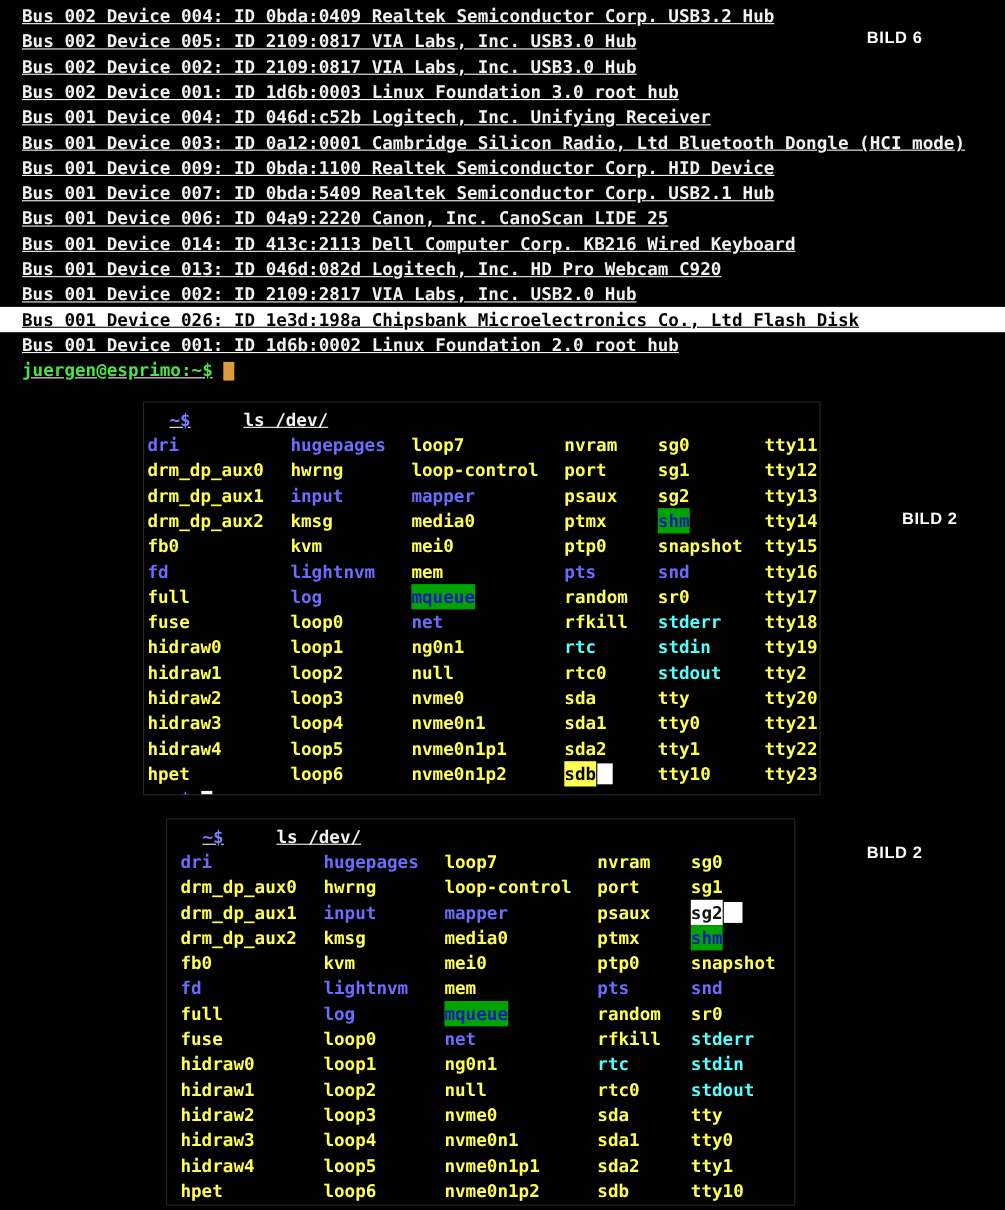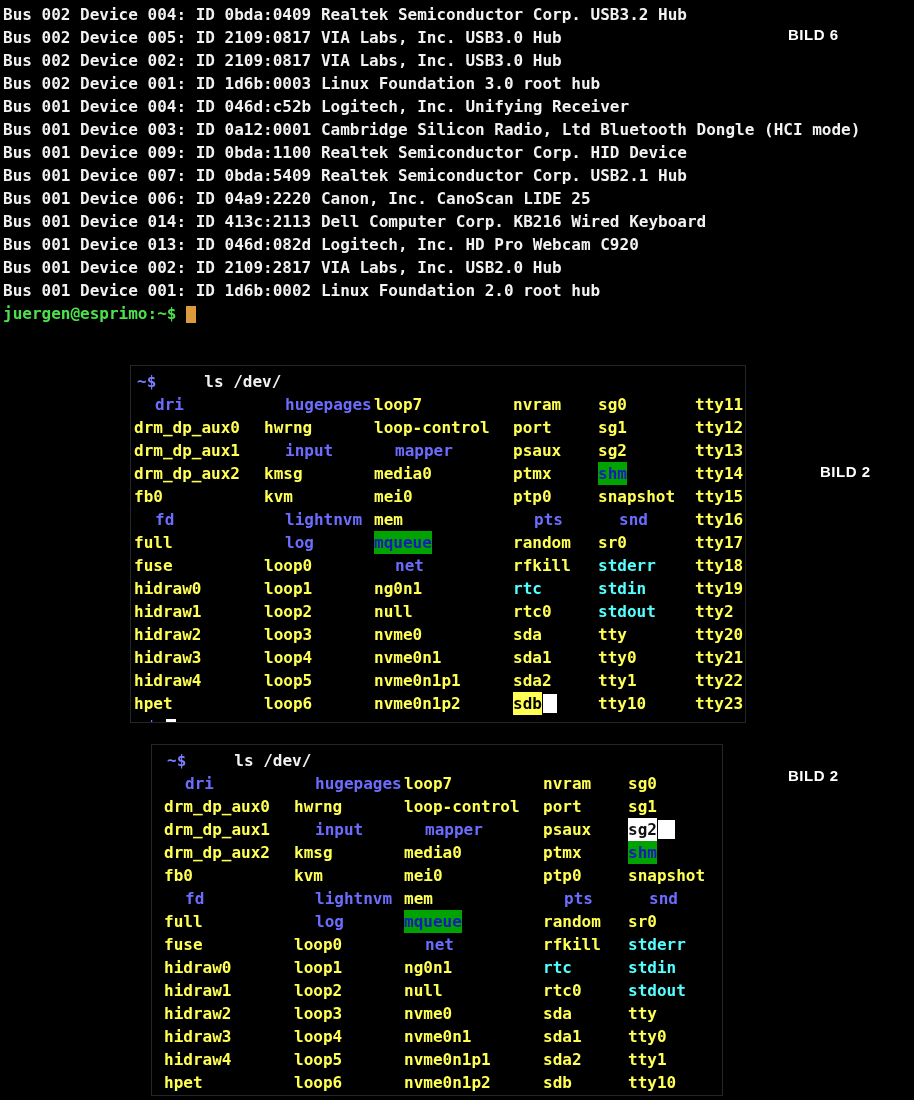--- a/index.html
+++ b/index.html
@@ -7,21 +7,21 @@
     position:relative;
     width:914px;height:1100px;
     background:#000;
     overflow:hidden;
     font-family:"DejaVu Sans Mono",monospace;
     font-weight:700;
     font-size:16px;
   }
   
   #lsusb{position:absolute;left:0;top:0;width:914px;padding-top:3px;}
-  .tline{height:23px;line-height:23px;white-space:pre;padding-left:3px;color:var(--fg);}
+  .tline{height:23px;line-height:23px;white-space:pre;padding-left:20px;color:var(--fg);text-decoration:underline;}
   .tline.hl{background:var(--hl_bg);color:var(--hl_fg);}
   .green{color:var(--prompt_green);}
   .pblue{color:var(--prompt_blue);}
   .white{color:var(--fg);margin-left:38px;}
   .sp{display:inline-block;width:10px;}
   .cursor{display:inline-block;width:10px;height:17px;vertical-align:text-bottom;}
   .cursor.orange{background:var(--cursor_orange);}
   .cursor.whitec{background:#ffffff;}
   
   .bild-label{
@@ -37,21 +37,21 @@
     border:1px solid #262626;box-sizing:border-box;
   }
   #term7{left:130px;top:365px;width:616px;height:358px;padding:4px 0 0 3px;}
   #term8{left:151px;top:744px;width:572px;height:352px;padding:4px 0 0 12px;}
   .grid{display:flex;}
   .col{flex:none;}
   .col0{width:130px}.col1{width:110px}.col2{width:139px}.col3{width:85px}.col4{width:97px}.col5{width:auto}
   .row{height:23px;line-height:23px;white-space:pre;}
   .e{display:inline-block;}
   .e-y{color:var(--yellow);}
-  .e-b{color:var(--blue);margin-left:21px;}
+  .e-b{color:var(--blue);}
   .e-c{color:var(--cyan);}
   .e-g{color:var(--green_fg);background:var(--green_bg);}
   .e-sy{color:#000;background:var(--sel_yellow_bg);}
   .e-sw{color:#101010;background:var(--sel_white_bg);}
   .selblock{display:inline-block;height:19px;background:#fff;vertical-align:text-bottom;margin-left:1px;}
 </style>
 </head>
 <body>
 
 <div id="canvas">
@@ -63,20 +63,21 @@
         <div class="tline">Bus 002 Device 002: ID 2109:0817 VIA Labs, Inc. USB3.0 Hub</div>
         <div class="tline">Bus 002 Device 001: ID 1d6b:0003 Linux Foundation 3.0 root hub</div>
         <div class="tline">Bus 001 Device 004: ID 046d:c52b Logitech, Inc. Unifying Receiver</div>
         <div class="tline">Bus 001 Device 003: ID 0a12:0001 Cambridge Silicon Radio, Ltd Bluetooth Dongle (HCI mode)</div>
         <div class="tline">Bus 001 Device 009: ID 0bda:1100 Realtek Semiconductor Corp. HID Device</div>
         <div class="tline">Bus 001 Device 007: ID 0bda:5409 Realtek Semiconductor Corp. USB2.1 Hub</div>
         <div class="tline">Bus 001 Device 006: ID 04a9:2220 Canon, Inc. CanoScan LIDE 25</div>
         <div class="tline">Bus 001 Device 014: ID 413c:2113 Dell Computer Corp. KB216 Wired Keyboard</div>
         <div class="tline">Bus 001 Device 013: ID 046d:082d Logitech, Inc. HD Pro Webcam C920</div>
         <div class="tline">Bus 001 Device 002: ID 2109:2817 VIA Labs, Inc. USB2.0 Hub</div>
+        <div class="tline hl">Bus 001 Device 026: ID 1e3d:198a Chipsbank Microelectronics Co., Ltd Flash Disk</div>
         <div class="tline">Bus 001 Device 001: ID 1d6b:0002 Linux Foundation 2.0 root hub</div>
       </div>
     <div class="tline"><span class="green">juergen@esprimo:~$</span><span class="sp"></span><span class="cursor orange"></span></div>
   </section>
   <div class="bild-label" id="label6">BILD 6</div>
 
   <section class="term" id="term7">
     <div class="tline"><span class="pblue">~$</span><span class="sp"></span><span class="white">ls /dev/</span></div>
     <div class="grid" id="grid7">
         <div class="col col0">

